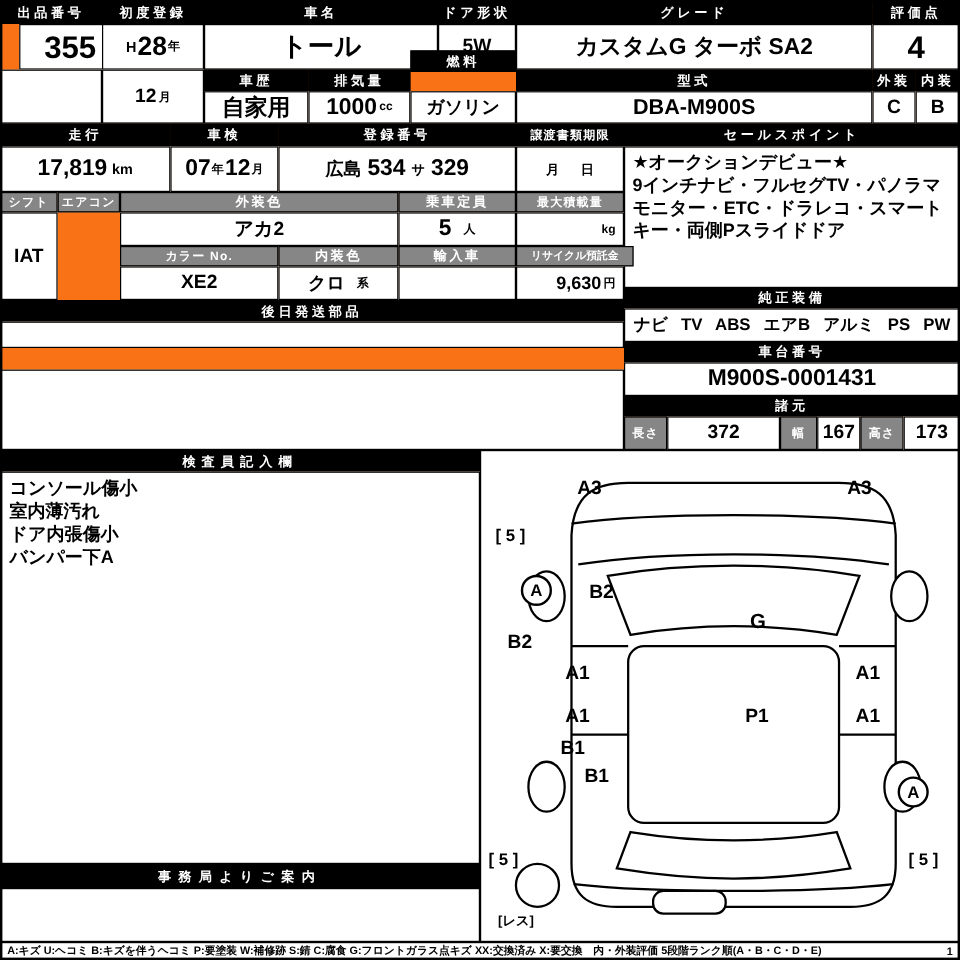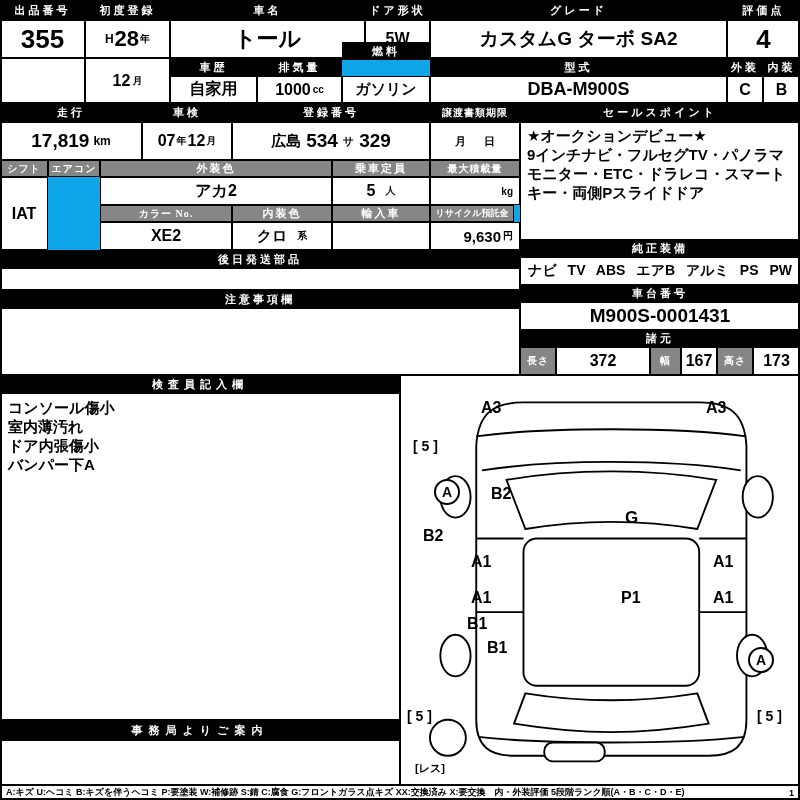--- a/index.html
+++ b/index.html
@@ -1,27 +1,27 @@
 <!DOCTYPE html>
 <html><head>
 <meta charset="utf-8">
 <style>
   html,body { margin:0; padding:0; background:#fff; }
   body { font-family:"Liberation Sans","DejaVu Sans",sans-serif; }
-  .sheet { position:relative; width:800px; height:800px; background:#0ea5e9; color:#000; overflow:hidden; }
+  .sheet { position:relative; width:800px; height:800px; background:#f97316; color:#000; overflow:hidden; }
   .frame { position:absolute; inset:0; border:2px solid #000; pointer-events:none; z-index:20; }
   .cell { position:absolute; box-sizing:border-box; border:1px solid #000; background:#fff;
           display:flex; align-items:center; justify-content:center; overflow:hidden; }
   .h { background:#000; color:#fff; font-size:11px; font-weight:bold; letter-spacing:3px; }
   .g { background:#868686; color:#fff; font-size:11px; font-weight:bold; letter-spacing:2px; }
   .h.sm { font-size:10px; letter-spacing:1px; }
-  .g.sm { font-size:10px; letter-spacing:1px;font-family:Liberation Serif, serif; }
+  .g.sm { font-size:10px; letter-spacing:1px; }
   .v { font-weight:bold; color:#000; }
   .fs26{font-size:26px}.fs22{font-size:22px}.fs20{font-size:16px}.fs19{font-size:19px}
-  .fs18{font-size:18px}.fs17{font-size:16px}.fs16{font-size:16px}.fs15{font-size:15px}
+  .fs18{font-size:18px}.fs17{font-size:19px}.fs16{font-size:16px}.fs15{font-size:15px}
   .fs14{font-size:14px}.fs11{font-size:11px}
   .u { font-size:10px; font-weight:bold; }
   .u12 { font-size:12px; font-weight:bold; }
   .sales { flex-direction:column; align-items:flex-start; justify-content:flex-start;
            text-align:left; padding:3px 6px; font-size:15px; line-height:19px; }
   .notesbox { flex-direction:column; align-items:flex-start; justify-content:flex-start;
               text-align:left; padding:4px 7px; font-size:15px; line-height:19px; }
   .equip { word-spacing:7px; }
   .right-end { justify-content:flex-end; padding-right:6px; }
   .legendrow { justify-content:space-between; padding:0 5px; font-size:9px; font-weight:bold; white-space:nowrap; }
@@ -40,21 +40,21 @@
 <div class="sheet">
   <div class="frame"></div>
 
   <div class="cell h" style="left:0;top:0;width:85px;height:20px">出品番号</div>
   <div class="cell h" style="left:85px;top:0;width:85px;height:20px">初度登録</div>
   <div class="cell h" style="left:170px;top:0;width:195px;height:20px">車名</div>
   <div class="cell h" style="left:365px;top:0;width:65px;height:20px">ドア形状</div>
   <div class="cell h" style="left:430px;top:0;width:297px;height:20px">グレード</div>
   <div class="cell h" style="left:727px;top:0;width:73px;height:20px">評価点</div>
 
-  <div class="cell v fs26" style="left:0;top:20px;width:85px;height:38px">355</div>
+  <div class="cell v fs26" style="left:16px;top:20px;width:85px;height:38px">355</div>
   <div class="cell v" style="left:85px;top:20px;width:85px;height:38px;gap:1px">
     <span class="u12">H</span>
       <span class="fs22">28</span>
       <span class="u">年</span>
   </div>
   <div class="cell v fs22" style="left:170px;top:20px;width:195px;height:38px">トール</div>
   <div class="cell v fs20" style="left:365px;top:20px;width:65px;height:38px">5W</div>
   <div class="cell v fs19" style="left:430px;top:20px;width:297px;height:38px">カスタムG ターボ SA2</div>
   <div class="cell v fs26" style="left:727px;top:20px;width:73px;height:38px">4</div>
 
@@ -123,36 +123,35 @@
     <span class="fs17">5</span>
       <span class="u">人</span>
   </div>
   <div class="cell v right-end" style="left:430px;top:177px;width:90px;height:28px">
     <span class="u">kg</span>
   </div>
 
   <div class="cell g sm" style="left:100px;top:205px;width:132px;height:17px">カラー No.</div>
   <div class="cell g" style="left:232px;top:205px;width:100px;height:17px">内装色</div>
   <div class="cell g" style="left:332px;top:205px;width:98px;height:17px">輸入車</div>
-  <div class="cell g" style="left:430px;top:205px;width:84px;height:17px;font-size:9px;letter-spacing:0">リサイクル預託金</div>
+  <div class="cell g" style="left:430px;top:205px;width:98px;height:17px;font-size:9px;letter-spacing:0">リサイクル預託金</div>
 
   <div class="cell v fs16" style="left:100px;top:222px;width:132px;height:28px">XE2</div>
   <div class="cell v" style="left:232px;top:222px;width:100px;height:28px;gap:10px">
     <span class="fs15">クロ</span>
       <span class="u">系</span>
   </div>
   <div class="cell v" style="left:332px;top:222px;width:98px;height:28px"></div>
   <div class="cell v right-end" style="left:430px;top:222px;width:90px;height:28px;gap:2px">
     <span class="fs15">9,630</span>
       <span class="u">円</span>
   </div>
 
   <div class="cell h" style="left:0;top:250px;width:520px;height:18px">後日発送部品</div>
   <div class="cell v" style="left:0;top:268px;width:520px;height:22px"></div>
-  <div class="cell h" style="left:0;top:290px;width:520px;height:18px">注意事項欄</div>
   <div class="cell v" style="left:0;top:308px;width:520px;height:67px"></div>
 
   <div class="cell h" style="left:520px;top:240px;width:280px;height:17px">純正装備</div>
   <div class="cell v fs14 equip" style="left:520px;top:257px;width:280px;height:28px">ナビ TV ABS エアB アルミ PS PW</div>
   <div class="cell h" style="left:520px;top:285px;width:280px;height:17px">車台番号</div>
   <div class="cell v fs19" style="left:520px;top:302px;width:280px;height:28px">M900S-0001431</div>
   <div class="cell h" style="left:520px;top:330px;width:280px;height:17px">諸元</div>
   <div class="cell g sm" style="left:520px;top:347px;width:36px;height:28px">長さ</div>
   <div class="cell v fs16" style="left:556px;top:347px;width:94px;height:28px">372</div>
   <div class="cell g sm" style="left:650px;top:347px;width:31px;height:28px">幅</div>

